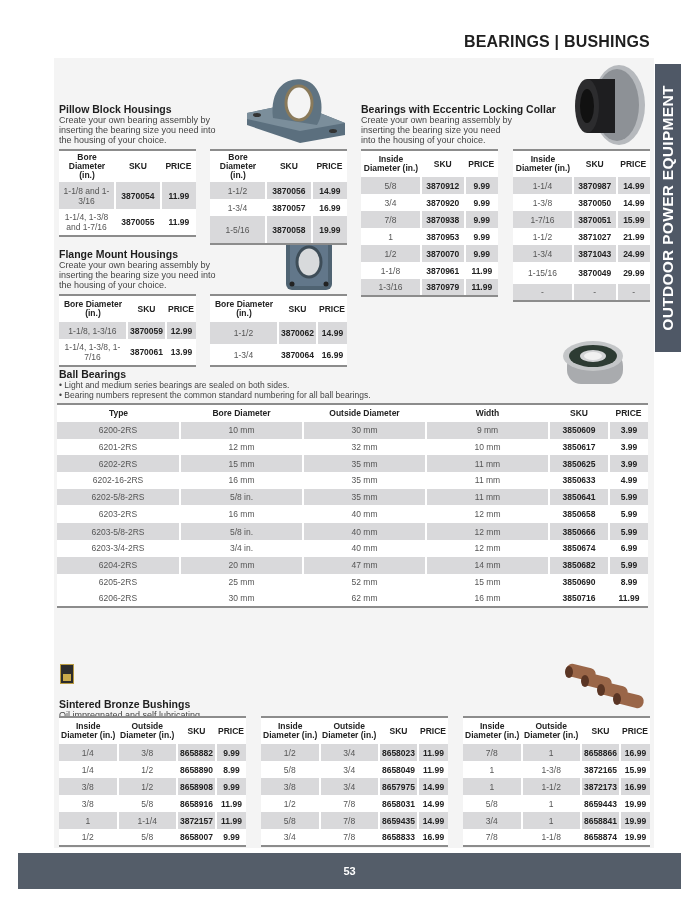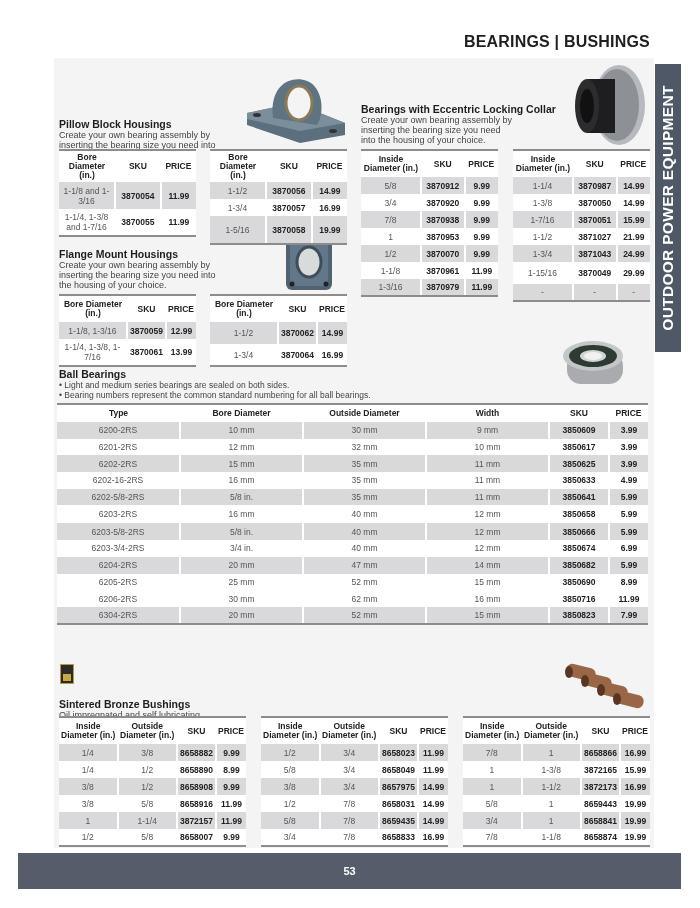--- a/index.html
+++ b/index.html
@@ -83,21 +83,21 @@
     <rect x="52" y="33" width="30" height="13" rx="6" transform="rotate(14 67 39)"></rect>
   </g>
   <g fill="#5a3524">
     <ellipse cx="7" cy="12" rx="4" ry="6"></ellipse>
       <ellipse cx="23" cy="21" rx="4" ry="6"></ellipse>
     <ellipse cx="39" cy="30" rx="4" ry="6"></ellipse>
       <ellipse cx="55" cy="39" rx="4" ry="6"></ellipse>
   </g>
 </svg>
 
-<div class="section" style="left:59px;top:118px;width:160px;">
+<div class="section" style="left:59px;top:103px;width:160px;">
   <div class="sec-title">Pillow Block Housings</div>
   <div class="sec-desc">Create your own bearing assembly by inserting the bearing size you need into the housing of your choice.</div>
 </div>
 <table style="left:59px;top:149px;width:137px;">
   <thead>
       <tr style="height:27px">
     <th style="width:56px">Bore Diameter (in.)</th>
     <th>SKU</th>
     <th>PRICE</th>
   </tr>
@@ -384,28 +384,20 @@
         <td class="b">8.99</td>
       </tr>
       <tr class="plain" style="height: 16.7px;">
         <td>6206-2RS</td>
         <td>30 mm</td>
         <td>62 mm</td>
         <td>16 mm</td>
         <td class="b">3850716</td>
         <td class="b">11.99</td>
       </tr>
-      <tr class="alt" style="height: 16.7px;">
-        <td>6304-2RS</td>
-        <td>20 mm</td>
-        <td>52 mm</td>
-        <td>15 mm</td>
-        <td class="b">3850823</td>
-        <td class="b">7.99</td>
-      </tr>
     </tbody>
 </table>
 
 <div class="img" style="left:60px;top:664px;width:14px;height:20px;background:#2b2b2b;border:1px solid #b89a40;">
   <div style="position:absolute;left:2px;top:9px;width:8px;height:7px;background:#c8a94a;"></div>
 </div>
 <div class="section" style="left:59px;top:690px;width:300px;margin-top:8px;">
   <div class="sec-title">Sintered Bronze Bushings</div>
   <div class="sec-desc">Oil impregnated and self lubricating.</div>
 </div>

